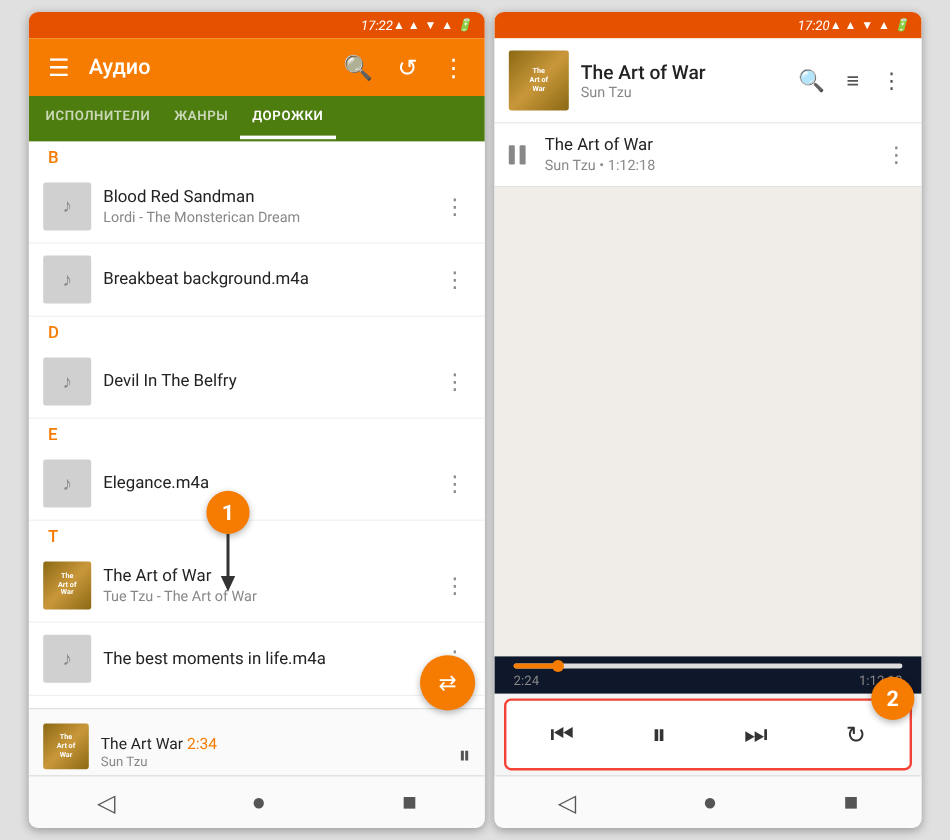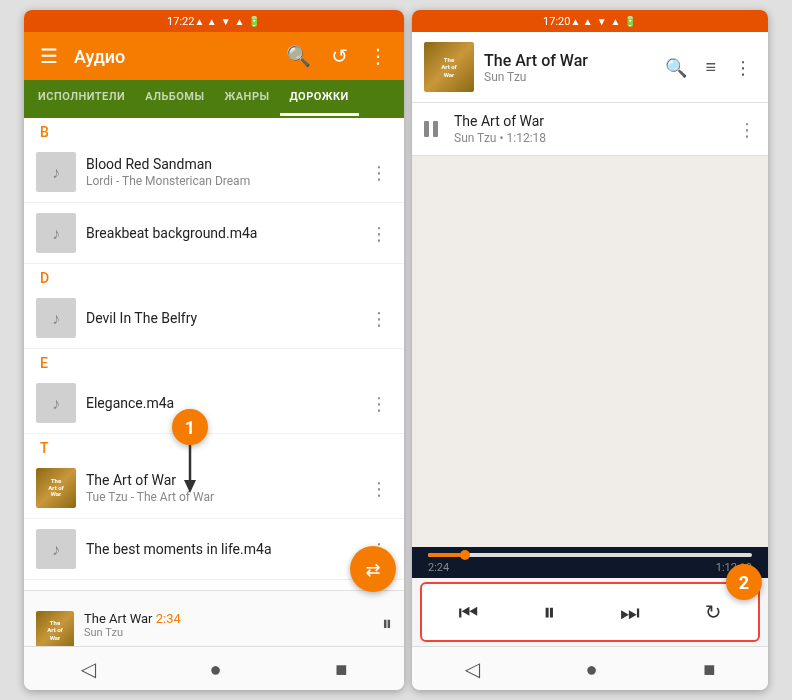--- a/index.html
+++ b/index.html
@@ -25,23 +25,24 @@
       box-shadow: 0 2px 8px rgba(0,0,0,0.3);
     }
 
     
     .status-bar {
       background: #e65100;
       color: white;
       font-size: 11px;
       padding: 3px 10px;
       display: flex;
-      justify-content: center;
+      justify-content: flex-end;
       align-items: center;
       height: 22px;
+      font-style: italic;
     }
     .status-bar-right { display: flex; gap: 4px; align-items: center; font-size: 10px; }
 
     
     .app-bar {
       background: #f57c00;
       color: white;
       padding: 0 12px;
       height: 48px;
       display: flex;
@@ -128,23 +129,23 @@
     }
     .track-info { flex: 1; }
     .track-name { font-size: 14px; color: #222; }
     .track-sub { font-size: 12px; color: #888; margin-top: 2px; }
     .track-more { color: #888; font-size: 18px; cursor: pointer; padding: 4px; }
 
     
     .player-bar {
       background: #fafafa;
       border-top: 1px solid #e0e0e0;
-      padding: 20px 12px;
-      display: flex;
-      align-items: flex-start;
+      padding: 5px 12px;
+      display: flex;
+      align-items: flex-end;
       gap: 10px;
       height: 56px;
     }
     .player-thumb {
       width: 38px;
       height: 38px;
       background: linear-gradient(135deg, #8B6914 0%, #c9973a 50%, #8B6914 100%);
       border-radius: 2px;
       display: flex;
       align-items: center;
@@ -287,21 +288,20 @@
     <div class="app-bar">
       <span class="app-bar-icon">☰</span>
       <span class="app-bar-title">Аудио</span>
       <span class="app-bar-icon">🔍</span>
       <span class="app-bar-icon">↺</span>
       <span class="app-bar-icon">⋮</span>
     </div>
 
     <div class="tabs">
       <div class="tab">ИСПОЛНИТЕЛИ</div>
-      <div class="tab">АЛЬБОМЫ</div>
       <div class="tab">ЖАНРЫ</div>
       <div class="tab active">ДОРОЖКИ</div>
     </div>
 
     <div class="track-list">
 
       <div class="section-header">B</div>
       <div class="track-item">
         <div class="track-thumb">♪</div>
         <div class="track-info">

